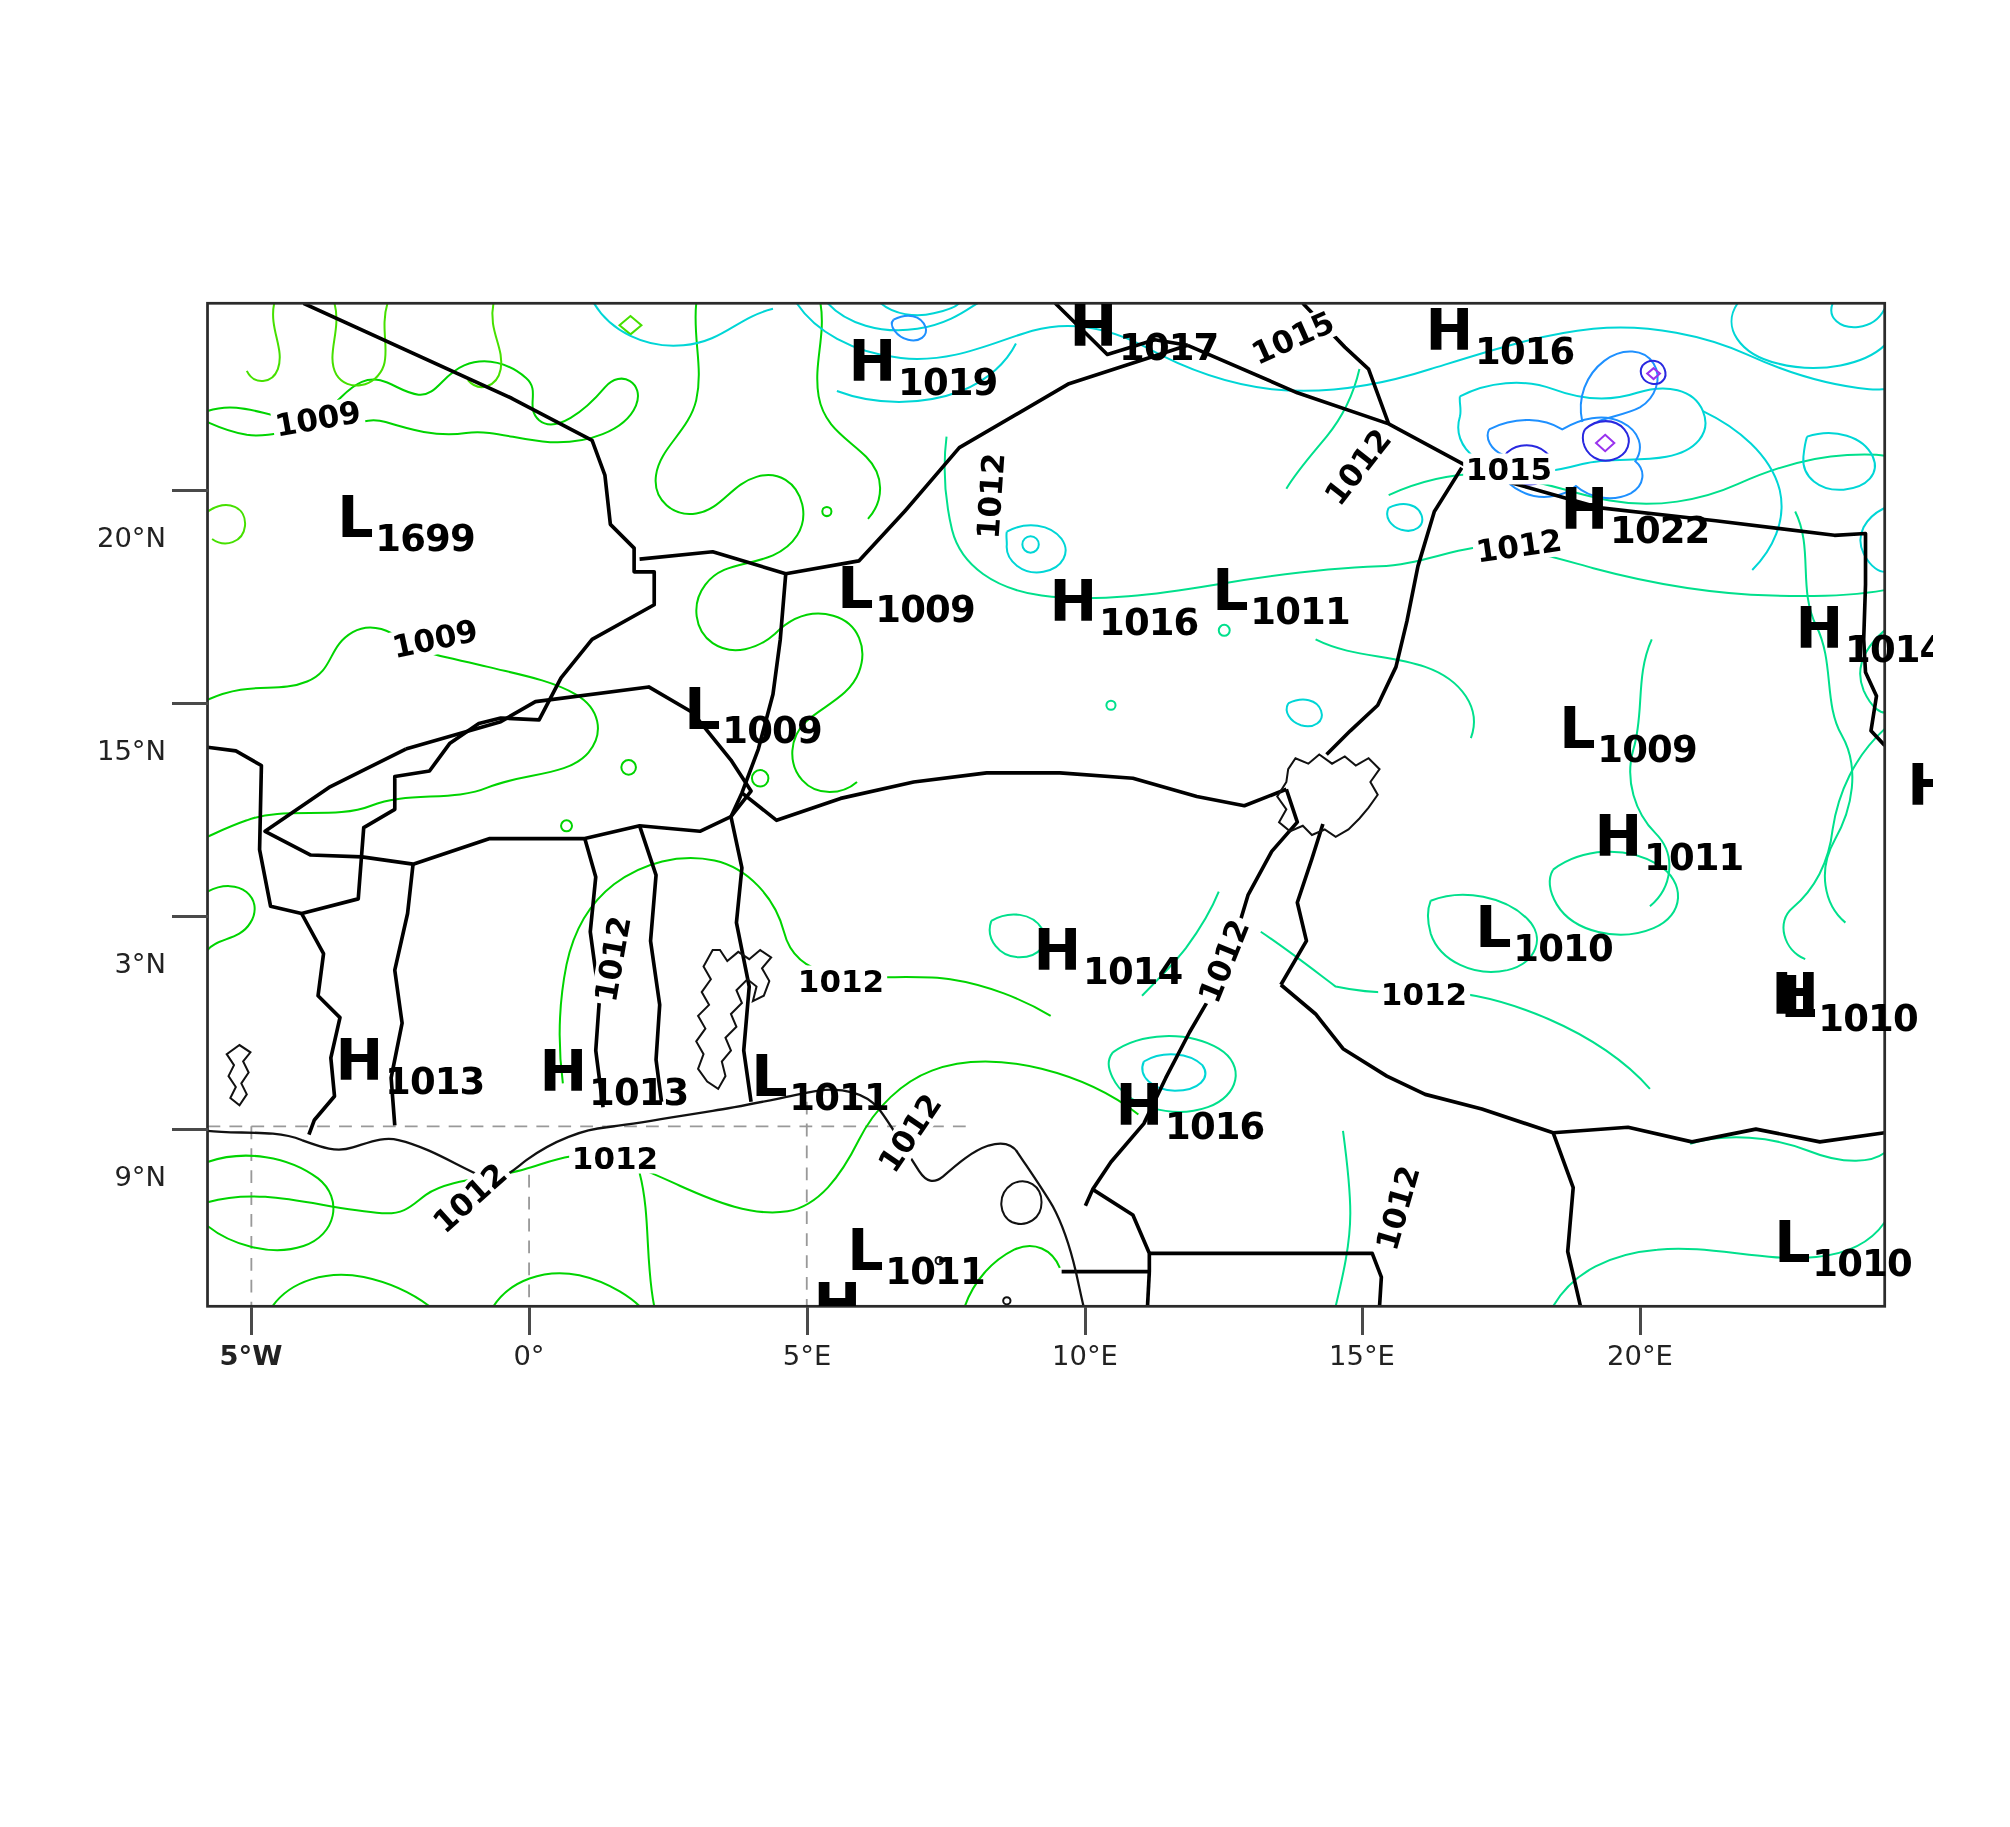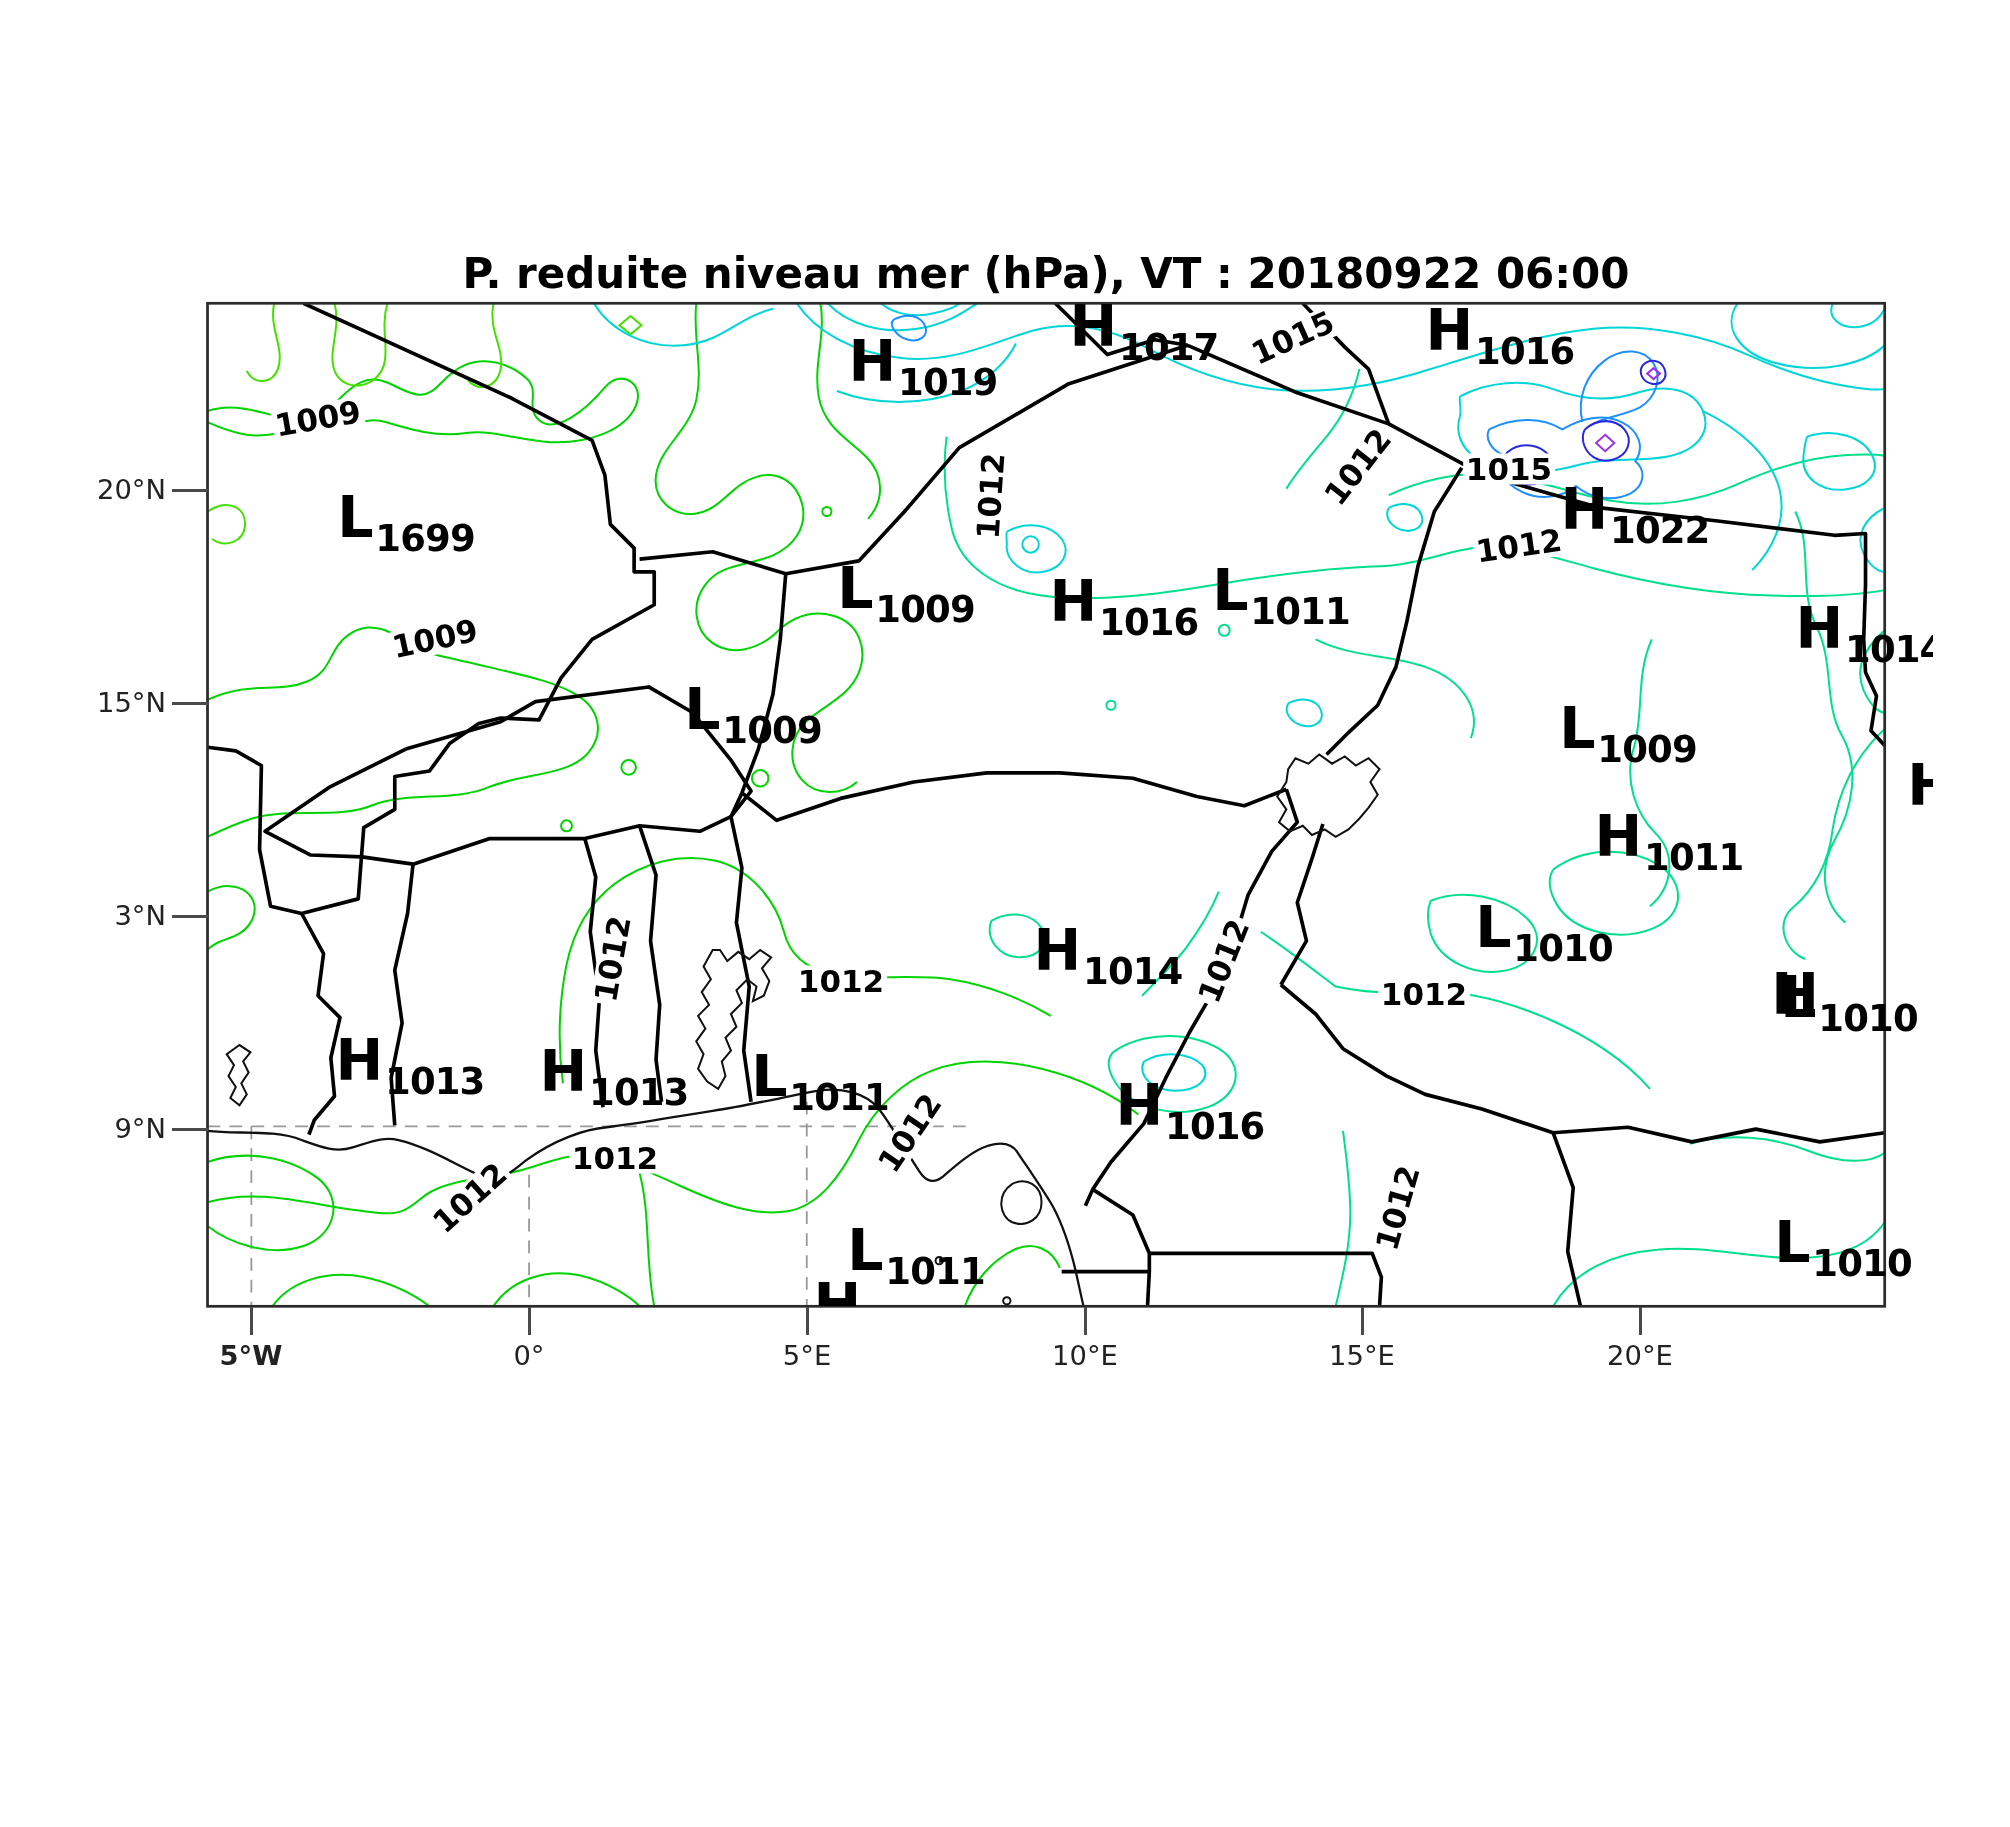--- a/index.html
+++ b/index.html
@@ -3,21 +3,21 @@
 <meta charset="utf-8">
 <style>
   html,body{margin:0;padding:0}
   body{width:2010px;height:1827px;background:#ffffff;position:relative;
        font-family:"DejaVu Sans", sans-serif; overflow:hidden;}
   #stage{position:absolute;left:0;top:0;width:2010px;height:1827px;}
   #mapsvg{position:absolute;left:0;top:0;}
   #title{position:absolute;left:207px;top:249px;width:1678px;text-align:center;
          font-weight:bold;font-size:42px;color:#000;white-space:nowrap;}
   .lat-label{position:absolute;left:64px;width:102px;text-align:right;
-             font-size:27.4px;color:#222;line-height:33px;}
+             font-size:27.4px;color:#222;line-height:33px;margin-top:48px;}
   .tickline-left{position:absolute;left:172px;width:36px;height:2.7px;background:#4a4a4a;}
   .lon-label{position:absolute;top:1340px;width:128px;text-align:center;
              font-size:27.4px;color:#222;}
   .tickline-bottom{position:absolute;top:1307px;width:2.7px;height:28px;background:#4a4a4a;}
   #map-labels{position:absolute;left:207px;top:303px;width:1678px;height:1003px;
               overflow:hidden;pointer-events:none;margin-left:48px;}
   .pc{position:absolute;color:#000;line-height:1;white-space:nowrap;}
   .pc .L{font-size:57px;font-weight:bold;}
   .pc .v{font-size:37px;font-weight:bold;position:relative;top:13.7px;margin-left:1.8px;letter-spacing:-0.9px;}
   .cl{position:absolute;font-size:31px;font-weight:bold;color:#000;line-height:1;
@@ -206,21 +206,20 @@
       <div class="cl" style="left: 969px; top: 658px; transform: translate(-50%, -50%) rotate(-68deg);">1012</div>
       <div class="cl" style="left: 1169px; top: 691px; transform: translate(-50%, -50%) rotate(0deg);">1012</div>
       <div class="cl" style="left: 1143px; top: 905px; transform: translate(-50%, -50%) rotate(-74deg);">1012</div>
       <div class="cl" style="left: 655px; top: 830px; transform: translate(-50%, -50%) rotate(-56deg);">1012</div>
       <div class="cl" style="left: 586px; top: 678px; transform: translate(-50%, -50%) rotate(0deg);">1012</div>
       <div class="cl" style="left: 360px; top: 855px; transform: translate(-50%, -50%) rotate(0deg);">1012</div>
       <div class="cl" style="left: 215px; top: 895px; transform: translate(-50%, -50%) rotate(-42deg);">1012</div>
       <div class="cl" style="left: 358px; top: 656px; transform: translate(-50%, -50%) rotate(-80deg);">1012</div>
     </div>
 
-  <div id="title">P. reduite niveau mer (hPa),  VT : 20180922  06:00</div>
 
 <div class="tickline-left" style="top: 489px;"></div>
     <div class="lat-label" style="top: 473px;">20°N</div>
     <div class="tickline-left" style="top: 702px;"></div>
     <div class="lat-label" style="top: 686px;">15°N</div>
     <div class="tickline-left" style="top: 915px;"></div>
     <div class="lat-label" style="top: 899px;">3°N</div>
     <div class="tickline-left" style="top: 1128px;"></div>
     <div class="lat-label" style="top: 1112px;">9°N</div>
     <div class="tickline-bottom" style="left: 250px;"></div>

